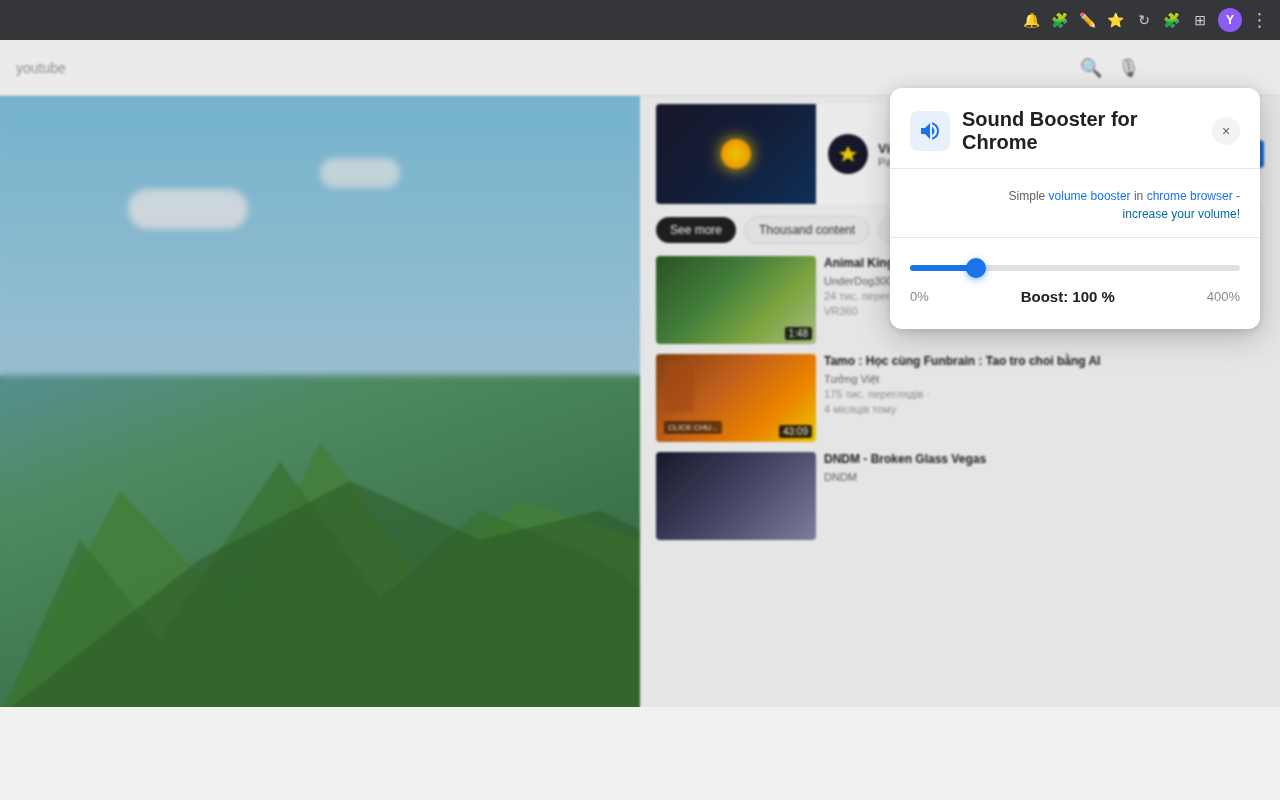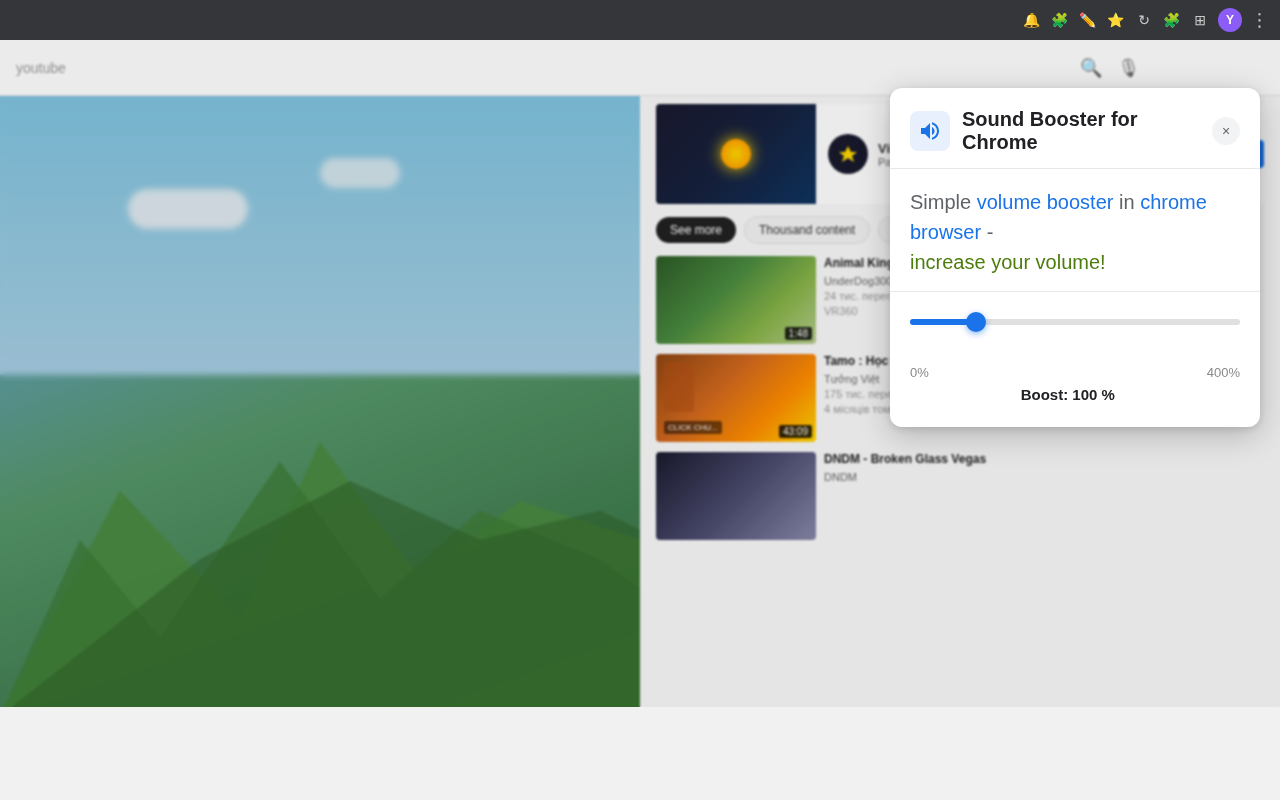--- a/index.html
+++ b/index.html
@@ -448,22 +448,22 @@
       display: flex;
       align-items: center;
       justify-content: center;
       cursor: pointer;
       color: #666;
       font-size: 14px;
     }
 
     .popup-description {
       padding: 18px 20px 14px 20px;
-      text-align: left;
-      font-size: 20px;
+      text-align: right;
+      font-size: 12px;
       color: #1a73e8;
       line-height: 1.5;
       border-bottom: 1px solid #e8e8e8;
     }
 
     .popup-slider-area {
       padding: 20px 20px 24px 20px;
     }
 
     .popup-slider-track {
@@ -511,21 +511,20 @@
 
     .slider-label-left {
       font-size: 13px;
       color: #888;
     }
 
     .slider-label-center {
       font-size: 15px;
       font-weight: 700;
       color: #202124;
-      margin-top: 44px;
     }
 
     .slider-label-right {
       font-size: 13px;
       color: #888;
     }
 
     
     .bg-blur-region {
       position: absolute;
@@ -668,21 +667,21 @@
           <path d="M14 3.23v2.06c2.89.86 5 3.54 5 6.71s-2.11 5.85-5 6.71v2.06c4.01-.91 7-4.49 7-8.77s-2.99-7.86-7-8.77z" fill="#1a73e8"></path>
         </svg>
       </div>
       <span class="popup-title">Sound Booster for Chrome</span>
       <div class="popup-close">×</div>
     </div>
 
     <div class="popup-description">
       <span>
         <span style="color:#5f6368">Simple </span><span style="color:#1a73e8">volume booster</span><span style="color:#5f6368"> in </span><span style="color:#1a73e8">chrome browser</span><span style="color:#5f6368"> -</span><br>
-        <span style="color:#4d7c0f">increase your volume!</span>
+        <span style="color:#0369a1">increase your volume!</span>
       </span>
     </div>
 
     <div class="popup-slider-area">
       <div class="popup-slider-track">
         <div class="slider-track-bg">
           <div class="slider-track-fill"></div>
           <div class="slider-thumb"></div>
         </div>
       </div>

